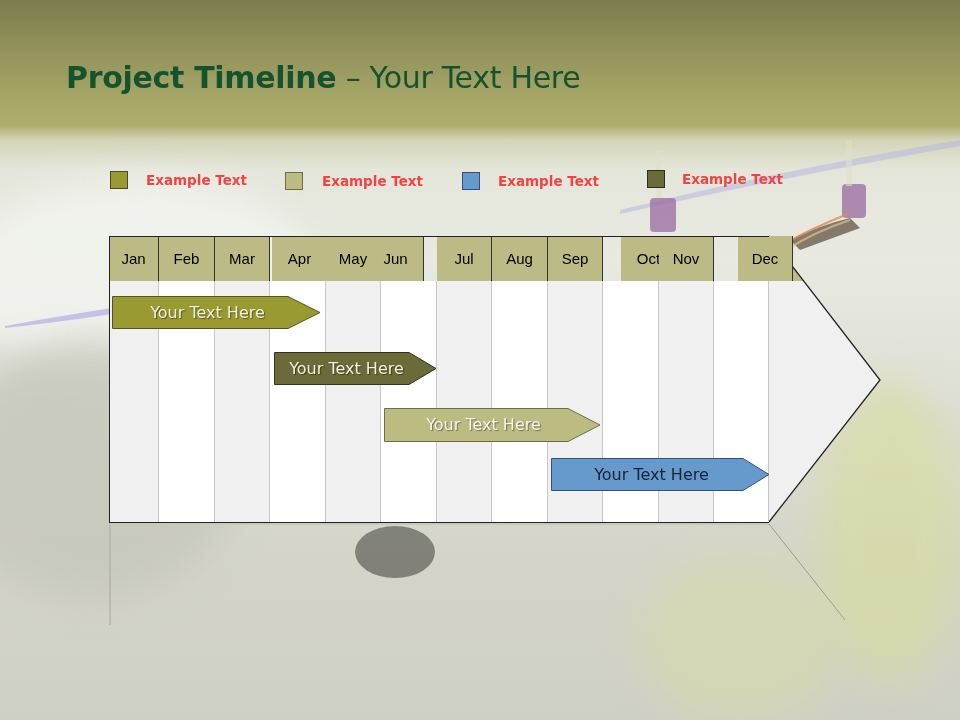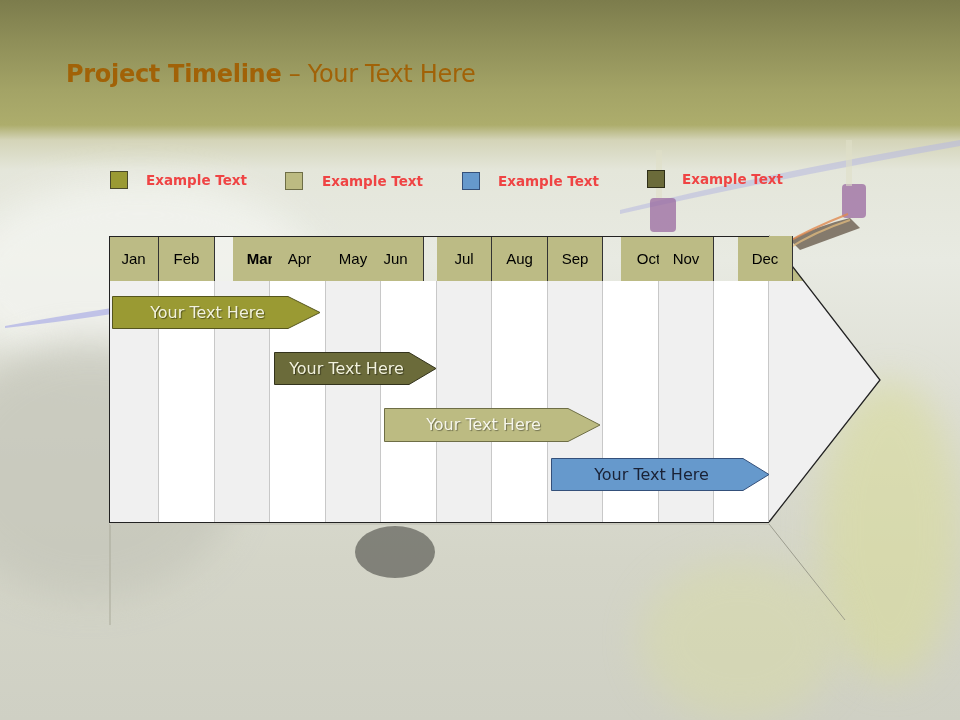--- a/index.html
+++ b/index.html
@@ -5,21 +5,21 @@
   * { margin:0; padding:0; box-sizing:border-box; }
   html, body { width:960px; height:720px; overflow:hidden; }
   body {
     position:relative;
     font-family: "Liberation Sans", sans-serif;
     background: linear-gradient(180deg, #7c7c4c 0px, #8e8e58 40px, #a3a366 90px, #adad6c 125px, #d4d4b8 140px, #e4e6da 170px, #e8eae2 260px, #dcddd2 420px, #d4d5c8 560px, #cfd0c4 720px);
   }
   .bg-blob { position:absolute; border-radius:50%; filter:blur(18px); pointer-events:none; }
   .title {
     position:absolute; left:66px; top:60px;
-    font-family:"DejaVu Sans", sans-serif; font-size:24px; color:#a16207;
+    font-family:"DejaVu Sans", sans-serif; font-size:30px; color:#14532d;
     letter-spacing:-0.3px; white-space:nowrap;
   }
   .title b { font-weight:bold; }
   .title span.rest { font-weight:normal; }
 
   .legend-item { position:absolute; top:171px; height:20px; }
   .swatch { position:absolute; top:0; width:18px; height:18px; border:1px solid #4a4a2a; }
   .legend-label {
     position:absolute; top:1px; font-family:"DejaVu Sans", sans-serif; font-weight:bold;
     font-size:13.5px; color:#ef4444; white-space:nowrap;
@@ -101,21 +101,21 @@
   <div class="col" style="left:272px;width:56px;background:#ffffff;"></div>
   <div class="col" style="left:328px;width:55px;background:#f0f0f0;"></div>
   <div class="col" style="left:383px;width:56px;background:#ffffff;"></div>
   <div class="col" style="left:439px;width:55px;background:#f0f0f0;"></div>
   <div class="col" style="left:494px;width:56px;background:#ffffff;"></div>
   <div class="col" style="left:550px;width:55px;background:#f0f0f0;"></div>
   <div class="col" style="left:605px;width:55px;background:#ffffff;"></div>
 
   <div class="hdr" style="left:0;width:50px;">Jan</div>
   <div class="hdr" style="left:50px;width:56px;text-align:center;">Feb</div>
-  <div class="hdr" style="left:124px;width:55px;font-weight:bold;">Mar</div>
+  <div class="hdr" style="left:106px;width:55px;">Mar</div>
   <div class="hdr" style="left:163px;width:56px;">Apr</div>
   <div class="hdr" style="left:217px;width:55px;">May</div>
   <div class="hdr" style="left:259px;width:56px;">Jun</div>
   <div class="hdr" style="left:328px;width:55px;">Jul</div>
   <div class="hdr" style="left:383px;width:56px;">Aug</div>
   <div class="hdr" style="left:439px;width:55px;">Sep</div>
   <div class="hdr" style="left:512px;width:56px;">Oct</div>
   <div class="hdr" style="left:550px;width:55px;">Nov</div>
   <div class="hdr" style="left:629px;width:55px;text-align:right;">Dec</div>
 </div>

